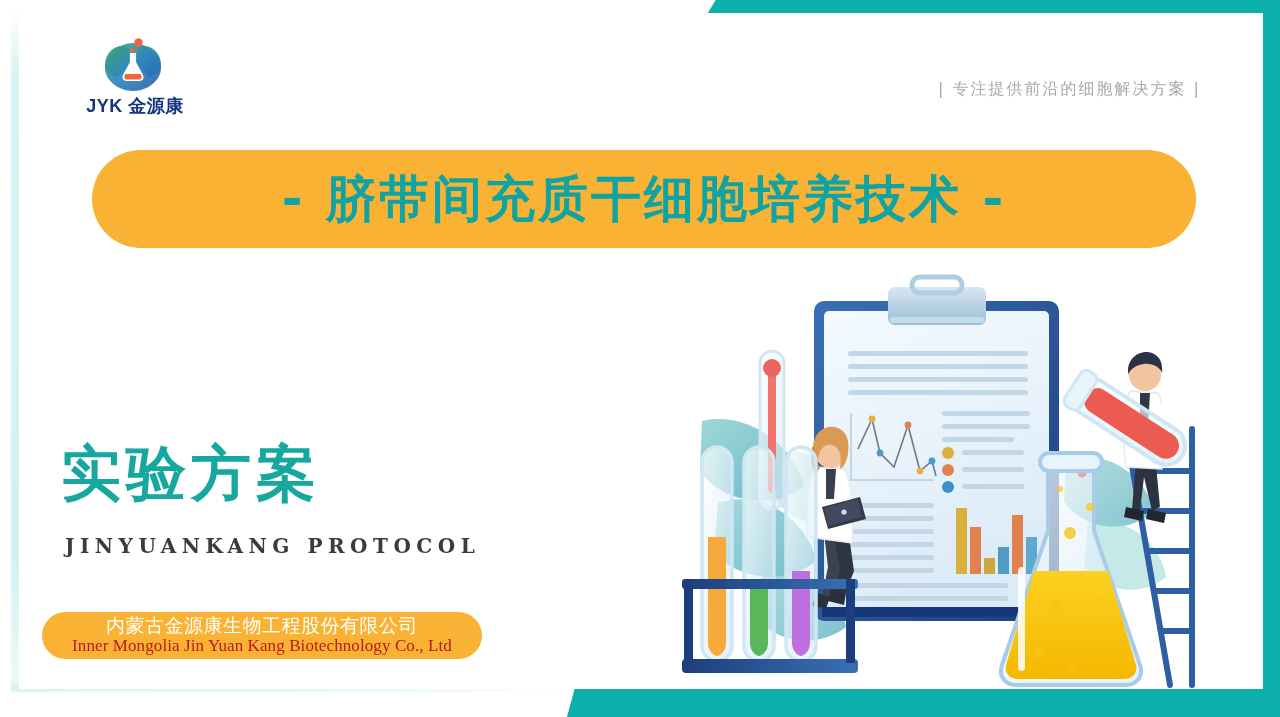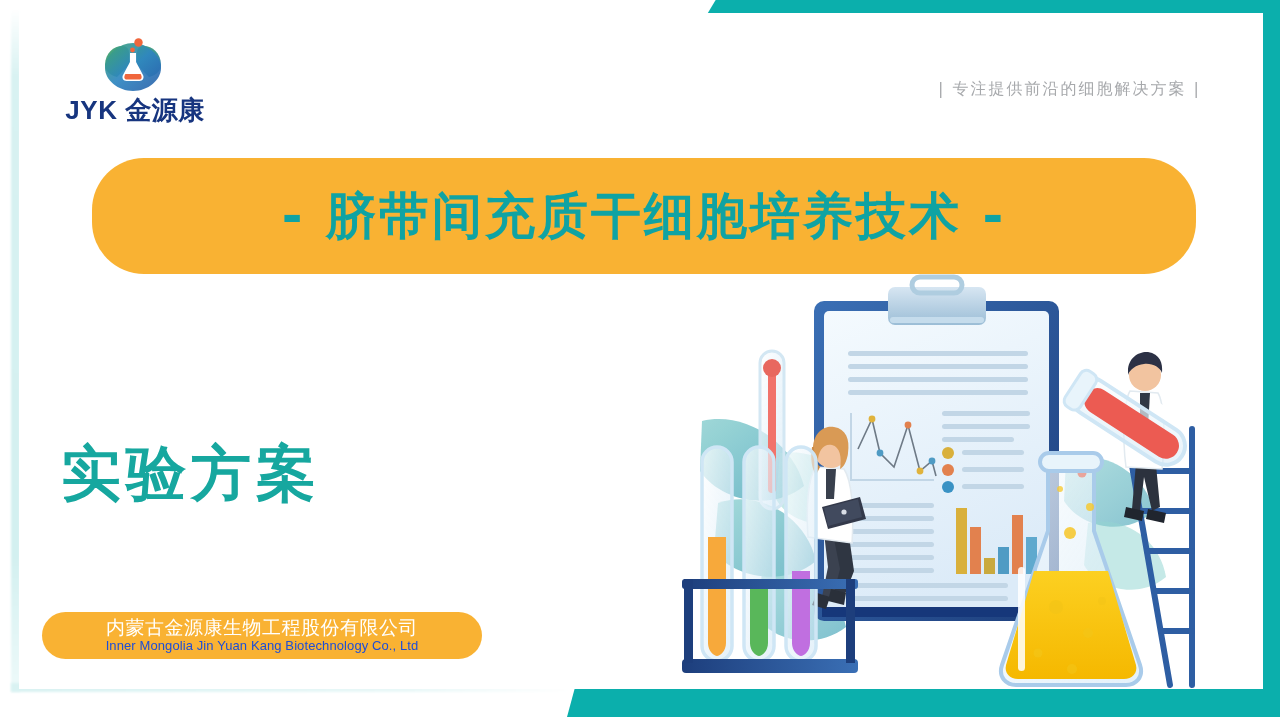--- a/index.html
+++ b/index.html
@@ -96,21 +96,21 @@
     top: 0;
     width: 64px;
     height: 60px;
   }
   .logo-wordmark {
     position: absolute;
     left: 0;
     top: 62px;
     width: 160px;
     text-align: center;
-    font-size: 26px;
+    font-size: 18px;
     font-weight: 800;
     letter-spacing: 0.5px;
     color: #17357F;
     line-height: 1;
     white-space: nowrap;
     font-family: "Liberation Sans", "DejaVu Sans", sans-serif;
   }
 
   .tagline {
     position: absolute;
@@ -120,23 +120,23 @@
     color: #A7A9AC;
     letter-spacing: 2px;
     white-space: nowrap;
     font-family: "DejaVu Sans", "Liberation Sans", sans-serif;
   }
 
   
   .title-pill {
     position: absolute;
     left: 73px;
-    top: 145px;
+    top: 137px;
     width: 1104px;
-    height: 116px;
+    height: 98px;
     background: #F9B233;
     border-radius: 52px;
     display: flex;
     align-items: center;
     justify-content: center;
   }
   .title-text {
     font-size: 50px;
     font-weight: 800;
     color: #0FA3A3;
@@ -187,26 +187,26 @@
   }
   .company-cn {
     font-size: 19px;
     color: #ffffff;
     letter-spacing: 0.5px;
     line-height: 1.1;
     white-space: nowrap;
     font-family: "DejaVu Sans", "Liberation Sans", sans-serif;
   }
   .company-en {
-    font-size: 13px;
-    color: #1d4ed8;
+    font-size: 17px;
+    color: #b91c1c;
     letter-spacing: 0.1px;
     line-height: 1.1;
     white-space: nowrap;
-    font-family: Liberation Sans, sans-serif;
+    font-family: Liberation Serif, serif;
   }
 
   
   .illustration {
     position: absolute;
     left: 655px;
     top: 258px;
     width: 565px;
     height: 418px;
   }
@@ -257,20 +257,21 @@
       <div class="logo-wordmark">JYK 金源康</div>
     </div>
 
     <div class="tagline">| 专注提供前沿的细胞解决方案 |</div>
 
     <div class="title-pill">
       <span class="title-text">- 脐带间充质干细胞培养技术 -</span>
     </div>
 
     <div class="headline-cn">实验方案</div>
+    <div class="headline-en">JINYUANKANG PROTOCOL</div>
 
     <div class="company-badge">
       <span class="company-cn">内蒙古金源康生物工程股份有限公司</span>
       <span class="company-en">Inner Mongolia Jin Yuan Kang Biotechnology Co., Ltd</span>
     </div>
 
     <div class="illustration">
       <svg viewBox="0 0 565 418" width="565" height="418">
         <defs>
           <linearGradient id="clipPaper" x1="0" y1="0" x2="0.3" y2="1">

